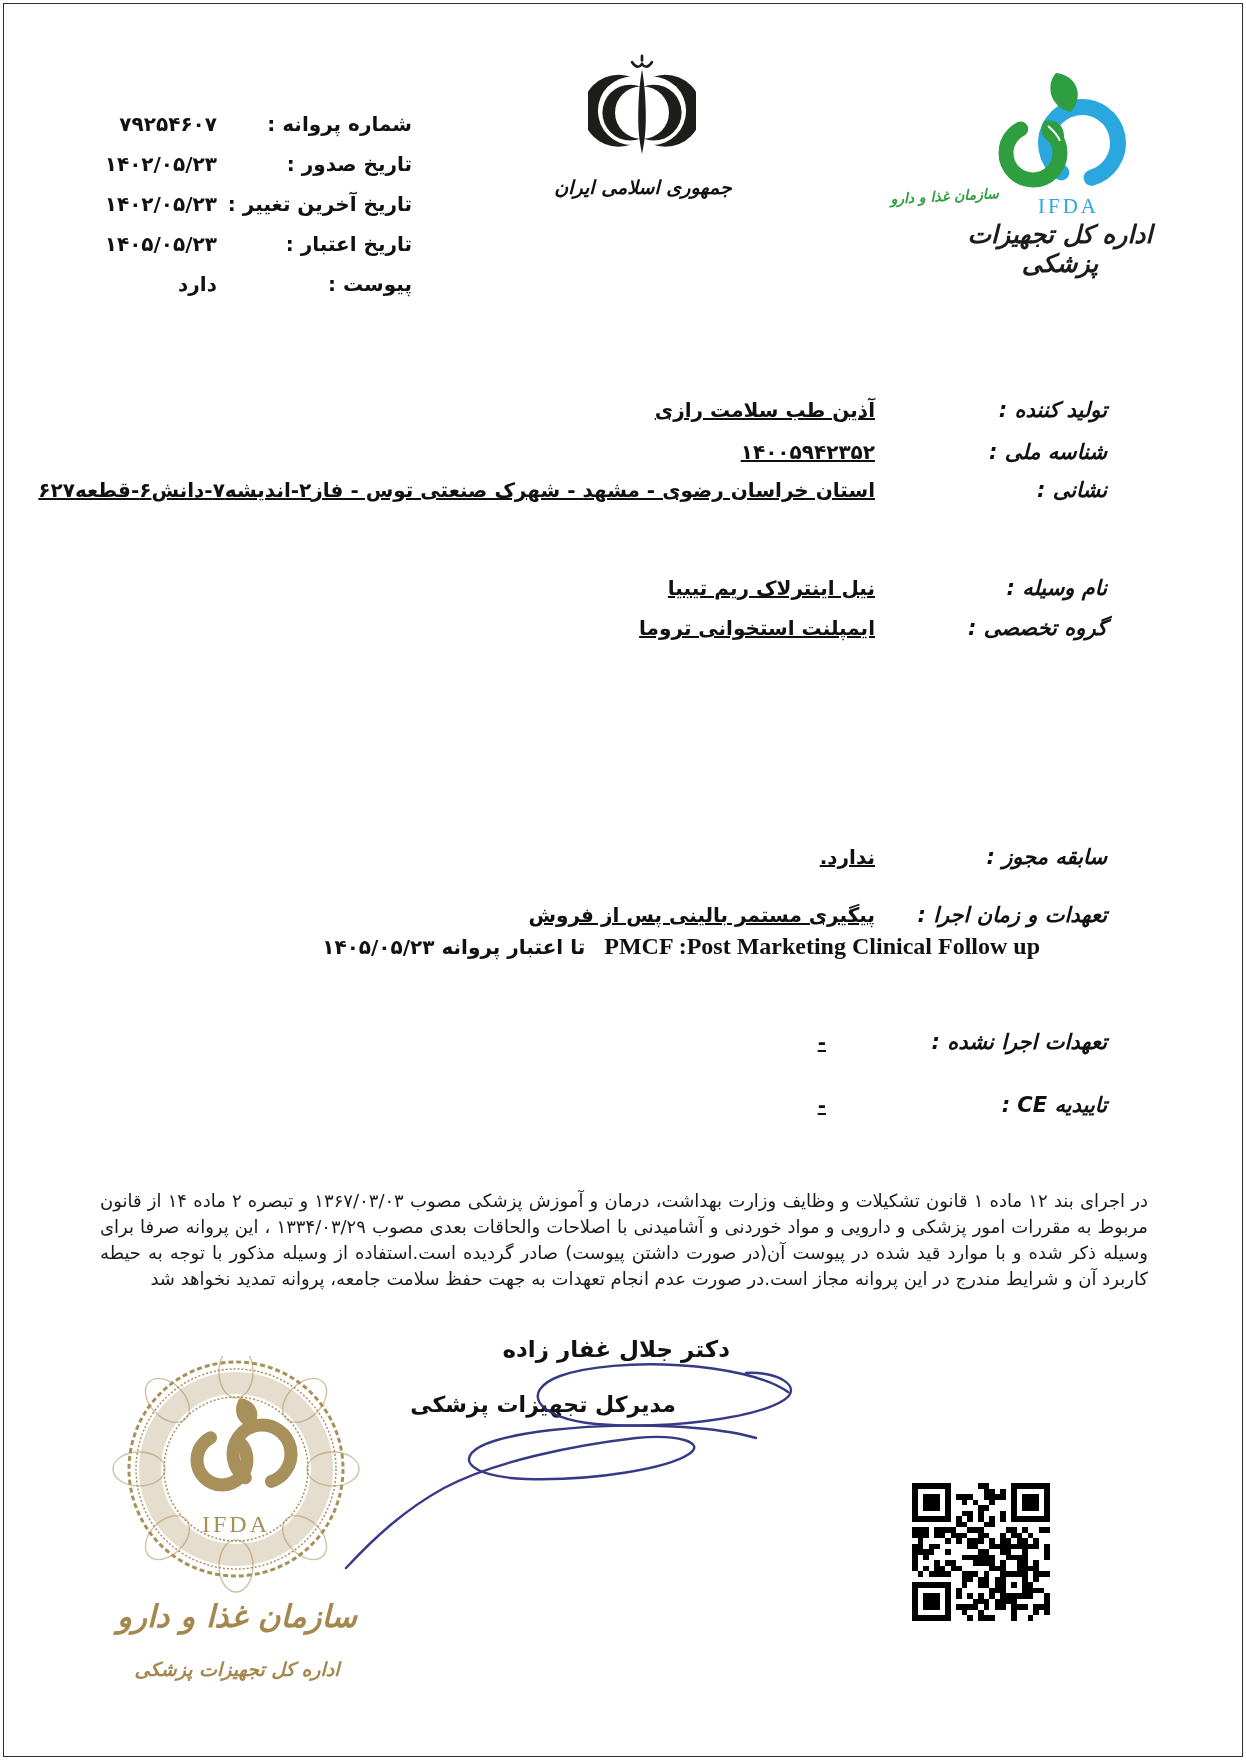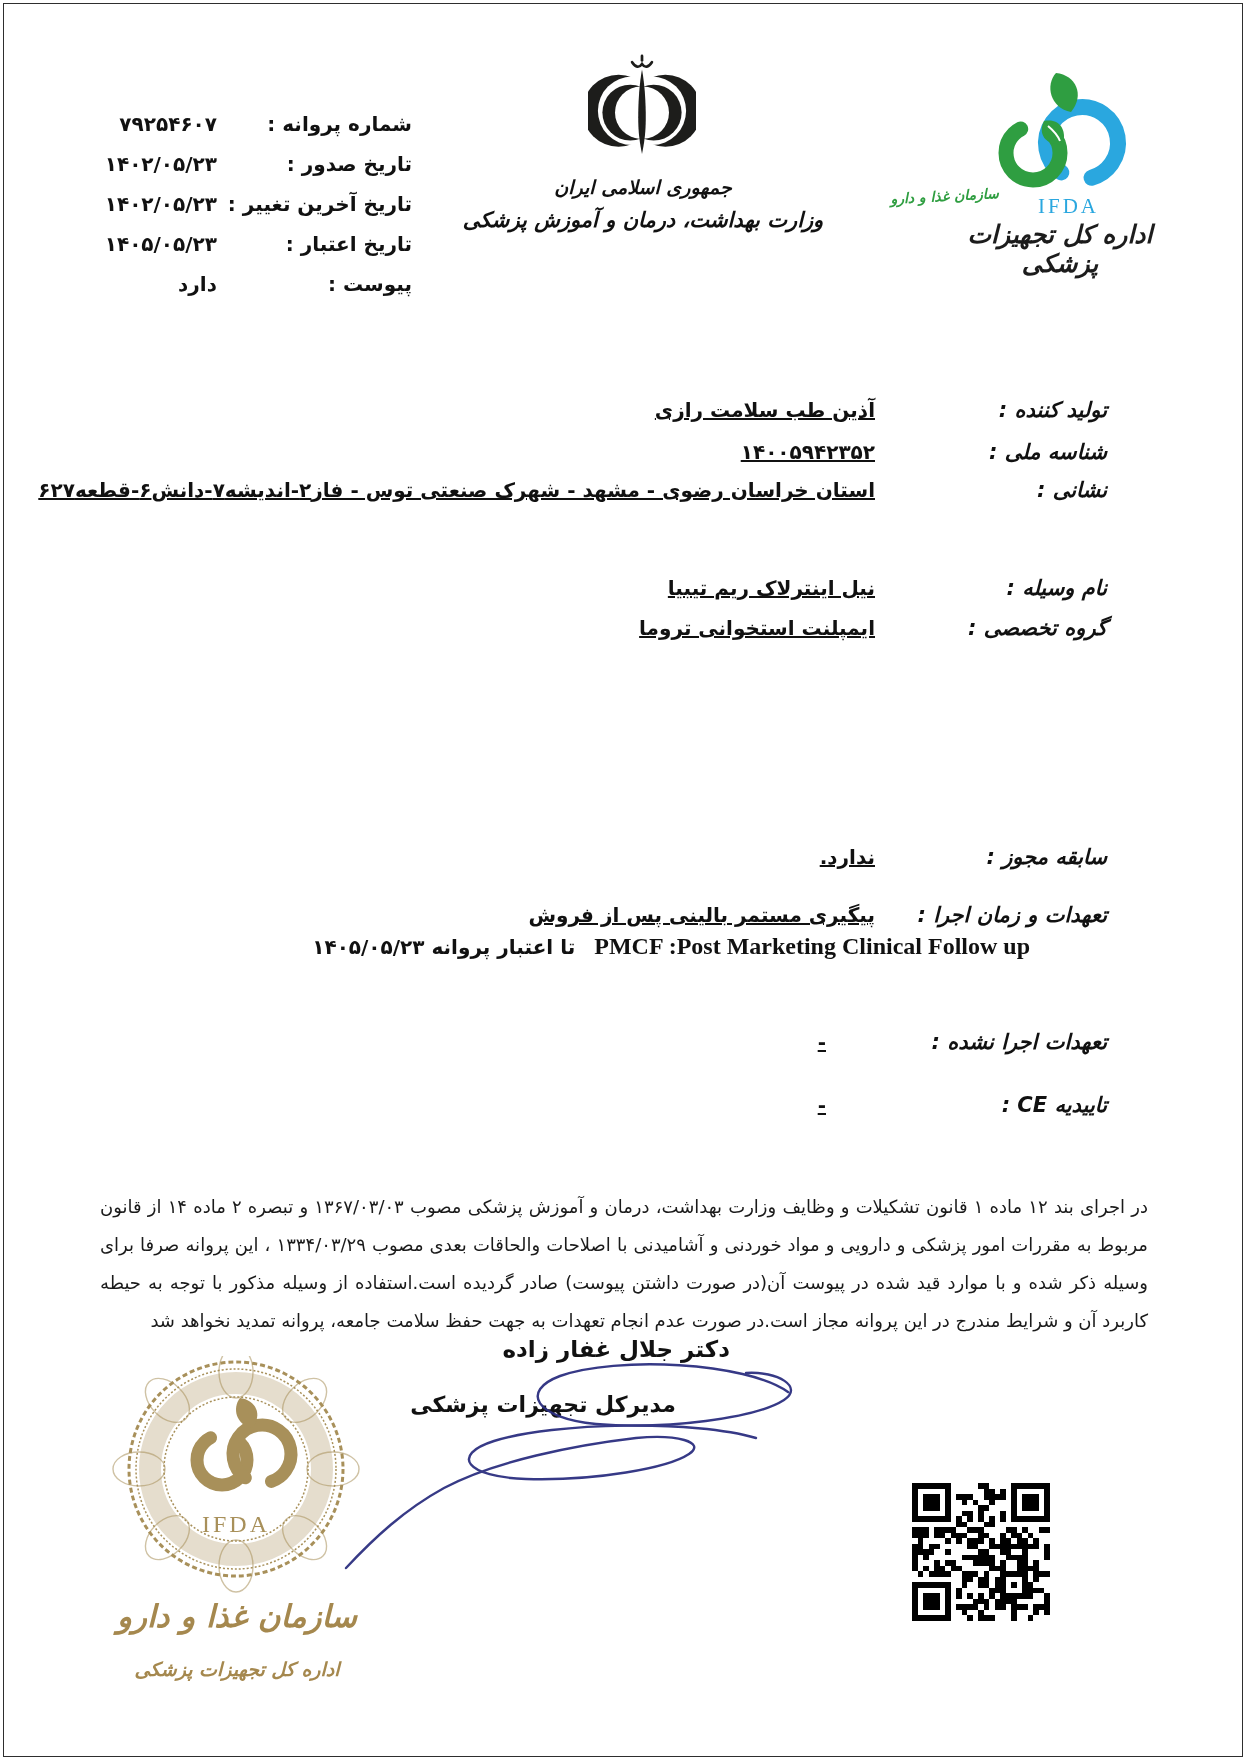--- a/index.html
+++ b/index.html
@@ -33,27 +33,27 @@
   .doc-title{position:absolute;left:330px;top:296px;width:660px;text-align:center;direction:rtl;
              font-size:29px;font-weight:bold;white-space:nowrap;}
 
   
   .frow{position:absolute;left:0;right:0;height:36px;}
   .flabel{position:absolute;right:139px;direction:rtl;white-space:nowrap;
           font-size:21px;font-weight:bold;font-style:italic;}
   .fvalue{position:absolute;right:371px;direction:rtl;white-space:nowrap;
           font-size:20px;font-weight:bold;text-decoration:underline;}
   .fvalue.dash{right:420px;}
-  .pmcf{position:absolute;right:216px;direction:rtl;white-space:nowrap;}
+  .pmcf{position:absolute;right:206px;direction:rtl;white-space:nowrap;}
   .pmcf .latin{font-family:"Liberation Serif",serif;font-size:24px;font-weight:bold;
                direction:ltr;unicode-bidi:embed;}
   .pmcf .fa{font-size:20px;font-weight:bold;margin-right:14px;}
 
   .legal{position:absolute;left:100px;top:1188px;width:1048px;direction:rtl;
-         text-align:justify;font-size:18px;line-height:38px;color:#1a1a1a;}
+         text-align:justify;font-size:18px;line-height:26px;color:#1a1a1a;}
 
   .sig-name{position:absolute;left:460px;top:1336px;width:270px;direction:rtl;
             font-size:23px;font-weight:bold;}
   .sig-title{position:absolute;left:408px;top:1392px;width:270px;text-align:center;direction:rtl;
              font-size:22px;font-weight:bold;}
   .sig-scribble{position:absolute;left:336px;top:1356px;width:470px;height:225px;}
 
   .seal-svg{position:absolute;left:110px;top:1356px;width:252px;height:238px;}
   .seal-org{position:absolute;left:88px;top:1598px;width:298px;text-align:center;direction:rtl;
             font-size:31px;font-weight:bold;font-style:italic;color:#a5884e;}
@@ -100,21 +100,20 @@
       <circle cx="-13" cy="4" r="31" fill="#1d1d1b"></circle>
         <circle cx="-1" cy="4" r="29" fill="#ffffff"></circle>
       <circle cx="13" cy="4" r="31" fill="#1d1d1b"></circle>
         <circle cx="1" cy="4" r="29" fill="#ffffff"></circle>
       <path d="M0,-44 C3,-28 4.2,-8 4.2,10 C4.2,28 2,40 0,50 C-2,40 -4.2,28 -4.2,10 C-4.2,-8 -3,-28 0,-44 Z" fill="#1d1d1b"></path>
       <path d="M-11,-52 Q-5,-43 0,-50 Q5,-43 11,-52" stroke="#1d1d1b" stroke-width="3" fill="none" stroke-linecap="round"></path>
       <path d="M0,-59 l0,5" stroke="#1d1d1b" stroke-width="3" stroke-linecap="round"></path>
     </g>
   </svg>
   <div class="gov-country">جمهوری اسلامی ایران</div>
-  <div class="gov-name">وزارت بهداشت، درمان و آموزش پزشکی</div>
 
   <svg class="ifda-logo" viewBox="0 0 168 150">
     <circle cx="104" cy="72" r="36" fill="none" stroke="#2aa7df" stroke-width="16" pathLength="100" stroke-dasharray="86 14" transform="rotate(125 104 72)" stroke-linecap="round"></circle>
     <circle cx="55" cy="82" r="27" fill="none" stroke="#2f9e41" stroke-width="15" pathLength="100" stroke-dasharray="80 20" transform="rotate(-45 55 82)" stroke-linecap="round"></circle>
     <path d="M78,2 C98,4 107,24 93,41 C72,37 67,14 78,2 Z" fill="#2f9e41"></path>
     <path d="M66,50 C81,47 89,58 85,73 C69,75 59,64 66,50 Z" fill="#2f9e41"></path>
     <path d="M70,55 C76,60 80,65 82,70" stroke="#ffffff" stroke-width="2" fill="none"></path>
   </svg>
   <div class="ifda-org" style="color:#2f9e41">سازمان غذا و دارو</div>
   <div class="ifda-acronym" style="color:#2aa7df">IFDA</div>

